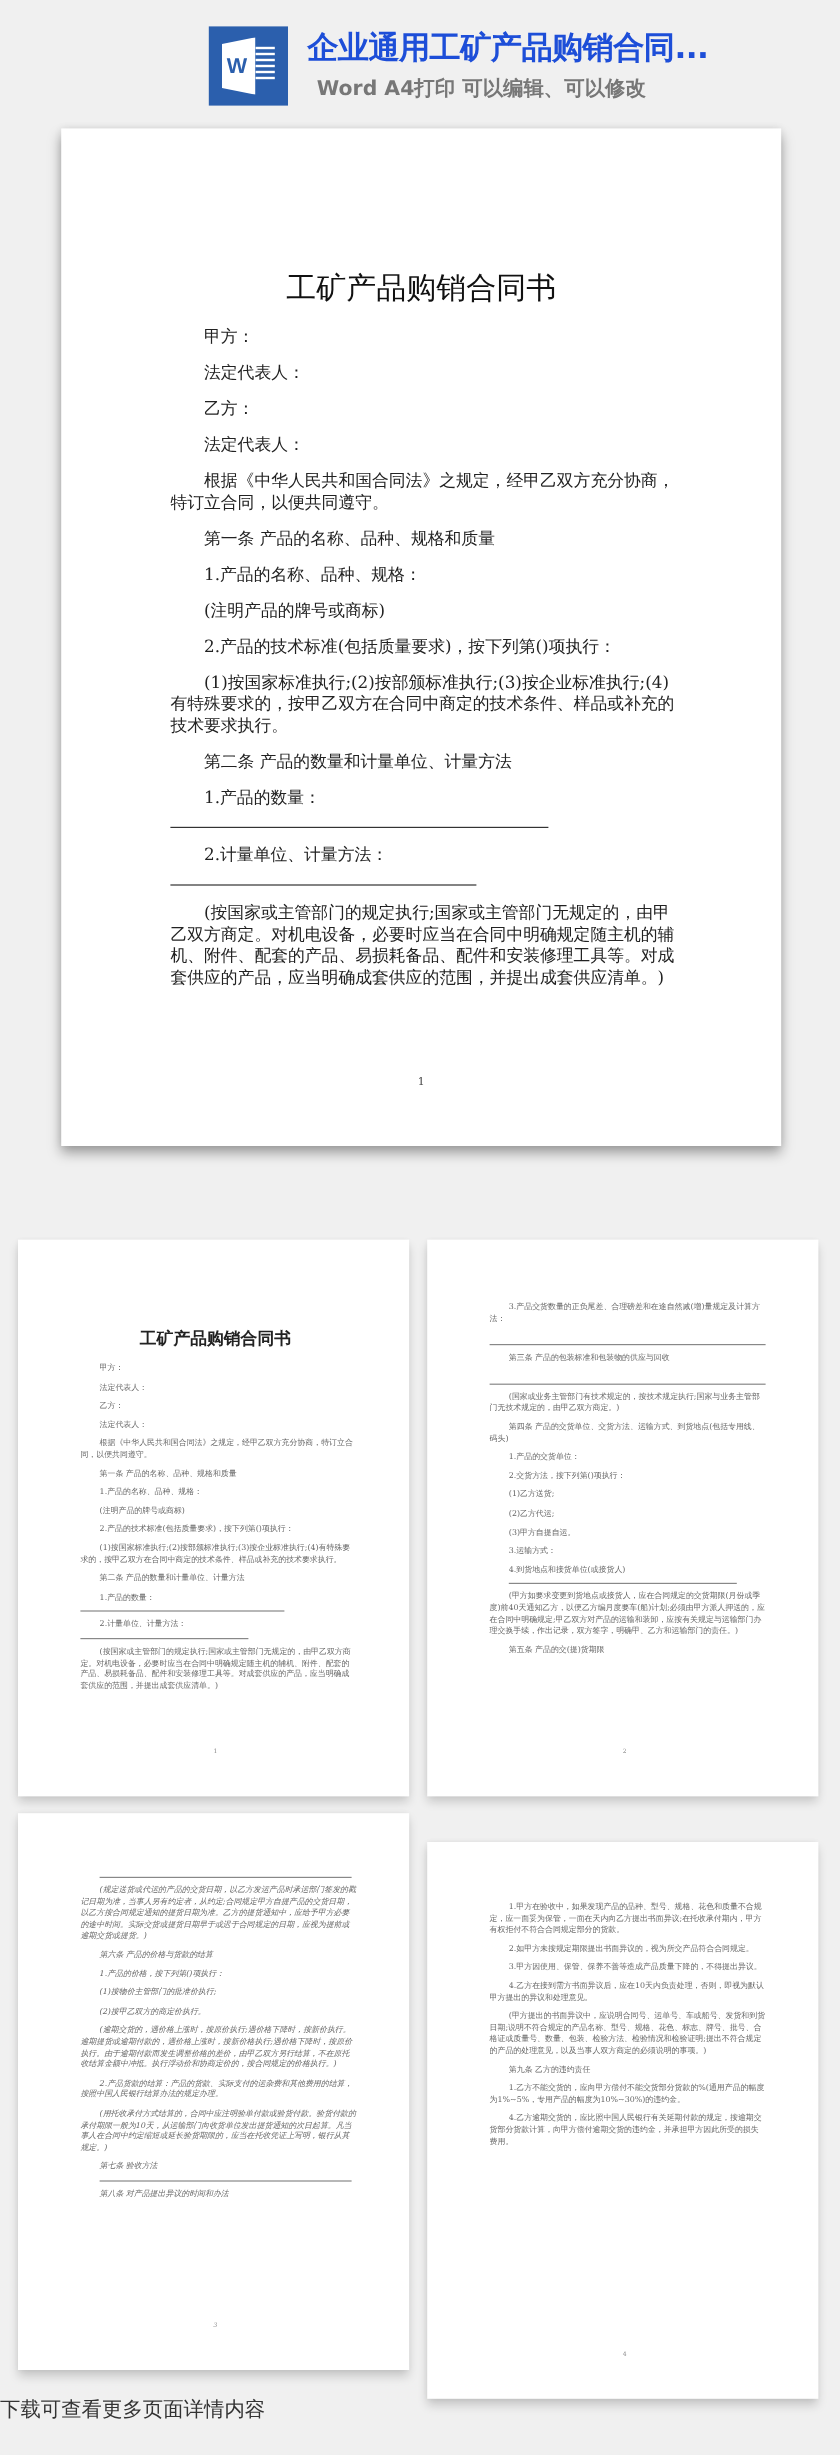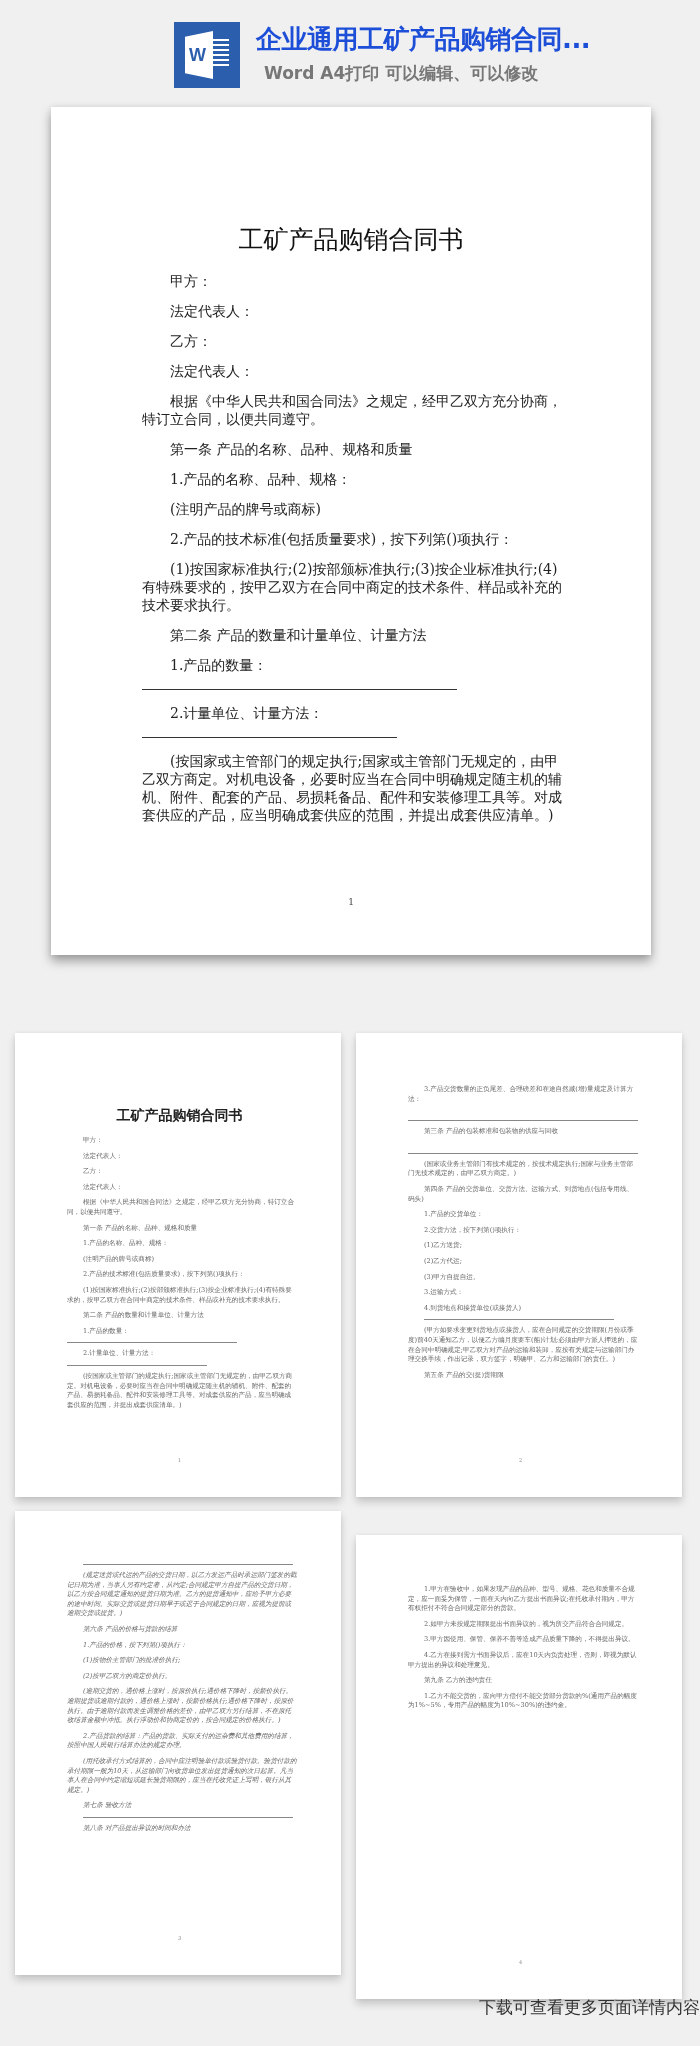--- a/index.html
+++ b/index.html
@@ -32,21 +32,21 @@
   .t1 { left: 15px; top: 1033px; }
   .t2 { left: 356px; top: 1033px; }
   .t3 { left: 15px; top: 1511px; font-style: italic; }
   .t4 { left: 356px; top: 1511px; margin-top: 24px; }
   .thumb .t-title { position: absolute; left: 0; width: 329px; top: 74px; text-align: center; font: bold 14px "DejaVu Sans", sans-serif; color: #222; }
   .thumb .t-body { position: absolute; left: 52px; width: 230px; font-size: 6.6px; line-height: 9.6px; color: #666; }
   .thumb .t-body p { margin-bottom: 6px; text-indent: 16px; }
   .thumb .t-line { display: block; border-bottom: 1px solid #888; height: 7px; margin-bottom: 6px; }
   .thumb .t-pagenum { position: absolute; left: 0; width: 329px; bottom: 34px; text-align: center; font-size: 5px; color: #888; }
 
-  .footer-text { position: absolute; left: 0; width: 700px; top: 1996px; text-align: right; font: 17px "DejaVu Sans", sans-serif; color: #333; }
+  .footer-text { position: absolute; left: 0; width: 700px; top: 1996px; text-align: left; font: 17px "DejaVu Sans", sans-serif; color: #333; }
 </style>
 </head>
 <body>
 
 <div class="header">
   <div class="word-icon">
     <div class="sheet">
         <span>W</span>
       </div>
     <div class="lines">
@@ -147,19 +147,21 @@
   </div>
   <div class="t-pagenum">3</div>
 </div>
 
 <div class="thumb t4">
   <div class="t-body" style="top:50px">
     <p>1.甲方在验收中，如果发现产品的品种、型号、规格、花色和质量不合规定，应一面妥为保管，一面在天内向乙方提出书面异议;在托收承付期内，甲方有权拒付不符合合同规定部分的货款。</p>
     <p>2.如甲方未按规定期限提出书面异议的，视为所交产品符合合同规定。</p>
     <p>3.甲方因使用、保管、保养不善等造成产品质量下降的，不得提出异议。</p>
     <p>4.乙方在接到需方书面异议后，应在10天内负责处理，否则，即视为默认甲方提出的异议和处理意见。</p>
+    <p>(甲方提出的书面异议中，应说明合同号、运单号、车或船号、发货和到货日期;说明不符合规定的产品名称、型号、规格、花色、标志、牌号、批号、合格证或质量号、数量、包装、检验方法、检验情况和检验证明;提出不符合规定的产品的处理意见，以及当事人双方商定的必须说明的事项。)</p>
     <p>第九条 乙方的违约责任</p>
     <p>1.乙方不能交货的，应向甲方偿付不能交货部分货款的%(通用产品的幅度为1%~5%，专用产品的幅度为10%~30%)的违约金。</p>
+    <p>4.乙方逾期交货的，应比照中国人民银行有关延期付款的规定，按逾期交货部分货款计算，向甲方偿付逾期交货的违约金，并承担甲方因此所受的损失费用。</p>
   </div>
   <div class="t-pagenum">4</div>
 </div>
 
 <div class="footer-text">下载可查看更多页面详情内容</div>
 
 </body></html>

